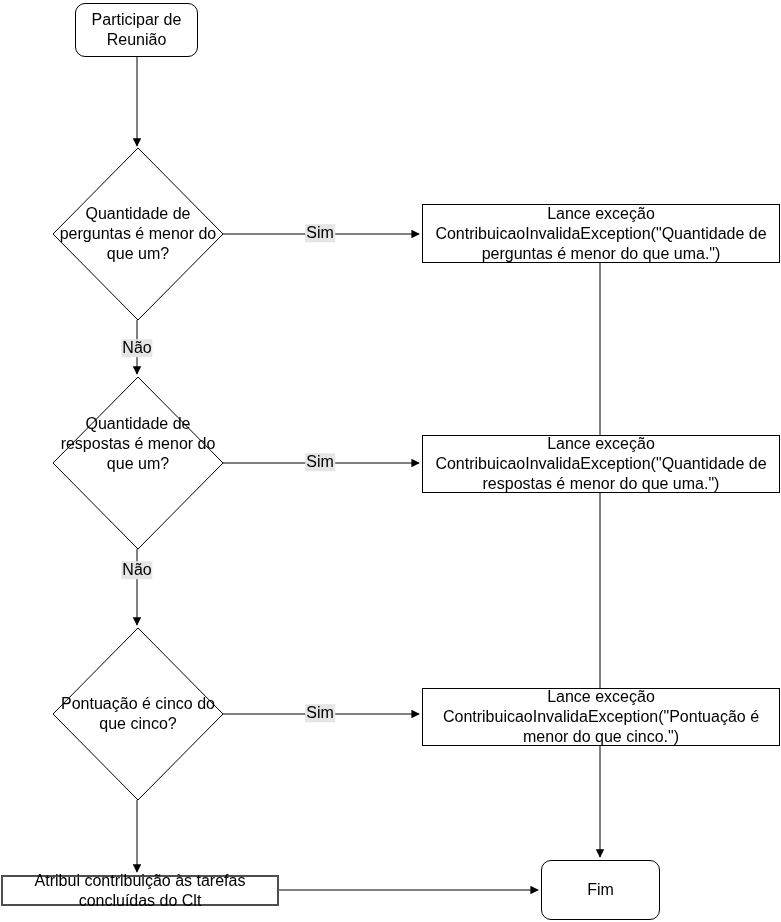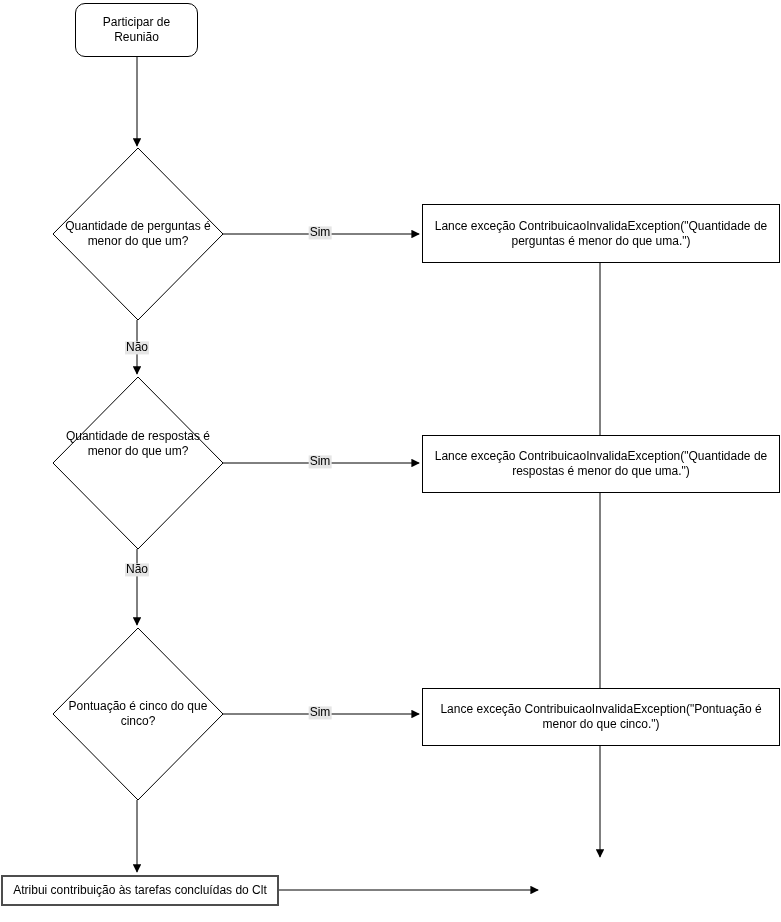--- a/index.html
+++ b/index.html
@@ -6,21 +6,21 @@
     margin: 0;
     padding: 0;
     background: #ffffff;
   }
   .canvas {
     position: relative;
     width: 781px;
     height: 922px;
     background: #ffffff;
     font-family: "Liberation Sans", sans-serif;
-    font-size: 12px;
+    font-size: 16px;
     color: #000000;
     overflow: hidden;
   }
   .connectors {
     position: absolute;
     left: 0;
     top: 0;
     width: 781px;
     height: 922px;
   }
@@ -94,20 +94,21 @@
   <div class="diamond-label" style="left:53px; top:196px; width:170px; height:76px;">Quantidade de perguntas é menor do que um?</div>
   <div class="diamond-label" style="left:53px; top:406px; width:170px; height:76px;">Quantidade de respostas é menor do que um?</div>
   <div class="diamond-label" style="left:53px; top:676px; width:170px; height:76px;">Pontuação é cinco do que cinco?</div>
 
   <div class="node" style="left:422px; top:204px; width:358px; height:59px;">Lance exceção ContribuicaoInvalidaException("Quantidade de perguntas é menor do que uma.")</div>
   <div class="node" style="left:422px; top:435px; width:358px; height:58px;">Lance exceção ContribuicaoInvalidaException("Quantidade de respostas é menor do que uma.")</div>
   <div class="node" style="left:422px; top:688px; width:358px; height:58px;">Lance exceção ContribuicaoInvalidaException("Pontuação é menor do que cinco.")</div>
 
   <div class="node process-strong" style="left:1px; top:875px; width:278px; height:31px;">Atribui contribuição às tarefas concluídas do Clt</div>
 
+  <div class="node terminal" style="left:541px; top:860px; width:119px; height:60px;">Fim</div>
 
   <div class="edge-label" style="left:320px; top:233px;">Sim</div>
   <div class="edge-label" style="left:137px; top:348px;">Não</div>
   <div class="edge-label" style="left:320px; top:462px;">Sim</div>
   <div class="edge-label" style="left:137px; top:570px;">Não</div>
   <div class="edge-label" style="left:320px; top:713px;">Sim</div>
 
 </div>
 
 </body></html>

